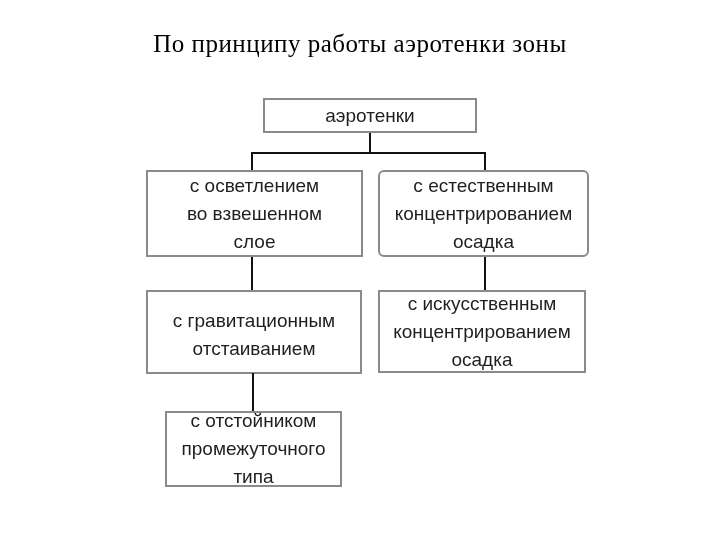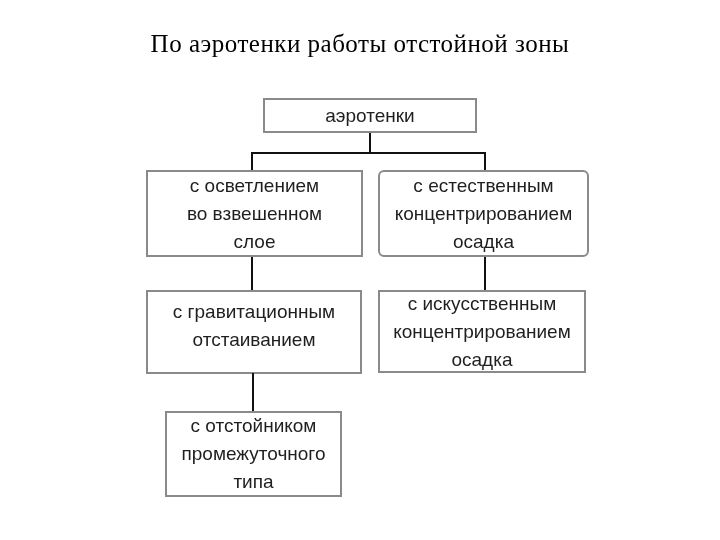--- a/index.html
+++ b/index.html
@@ -36,46 +36,46 @@
     color: var(--box-text, #1f1f1f);
     font-size: 19px;
     line-height: 28px;
     text-align: center;
     display: flex;
     align-items: center;
     justify-content: center;
   }
   .box.top-aligned {
     align-items: flex-start;
-    padding-top: 6px;
+    padding-top: 15px;
   }
   .connector {
     position: absolute;
     background: var(--connector, #111111);
   }
   .box-root { left: 263px; top: 98px;  width: 214px; height: 35px; }
   .box-l1a  { left: 146px; top: 170px; width: 217px; height: 87px; }
   .box-l1b  { left: 378px; top: 170px; width: 211px; height: 87px; border-radius: 6px; }
   .box-l2a  { left: 146px; top: 290px; width: 216px; height: 84px; }
   .box-l2b  { left: 378px; top: 290px; width: 208px; height: 83px; }
-  .box-l3a  { left: 165px; top: 411px; width: 177px; height: 86px; }
+  .box-l3a  { left: 165px; top: 411px; width: 177px; height: 76px; }
   .conn-root-stem { left: 369px; top: 133px; width: 2px;   height: 20px; }
   .conn-branch-bar{ left: 251px; top: 152px; width: 235px; height: 2px;  }
   .conn-l1a-stub  { left: 251px; top: 152px; width: 2px;   height: 18px; }
   .conn-l1b-stub  { left: 484px; top: 152px; width: 2px;   height: 18px; }
   .conn-l1a-l2a   { left: 251px; top: 257px; width: 2px;   height: 33px; }
   .conn-l1b-l2b   { left: 484px; top: 257px; width: 2px;   height: 33px; }
   .conn-l2a-l3a   { left: 252px; top: 373px; width: 2px;   height: 38px; }
 </style>
 </head>
 <body>
 
 <div class="slide" style="--bg: #ffffff; --box-border: #8a8a8a; --box-fill: #ffffff; --box-text: #1f1f1f; --connector: #111111; --title-text: #000000;">
 
-  <h1 class="title">По аэротенки работы отстойной зоны</h1>
+  <h1 class="title">По принципу работы аэротенки зоны</h1>
 
   <div class="box box-root">аэротенки</div>
 
   <div class="box box-l1a">с осветлением<br>во взвешенном<br>слое</div>
 
   <div class="box box-l1b">с естественным<br>концентрированием<br>осадка</div>
 
   <div class="box box-l2a top-aligned">с гравитационным<br>отстаиванием</div>
 
   <div class="box box-l2b">с искусственным<br>концентрированием<br>осадка</div>

